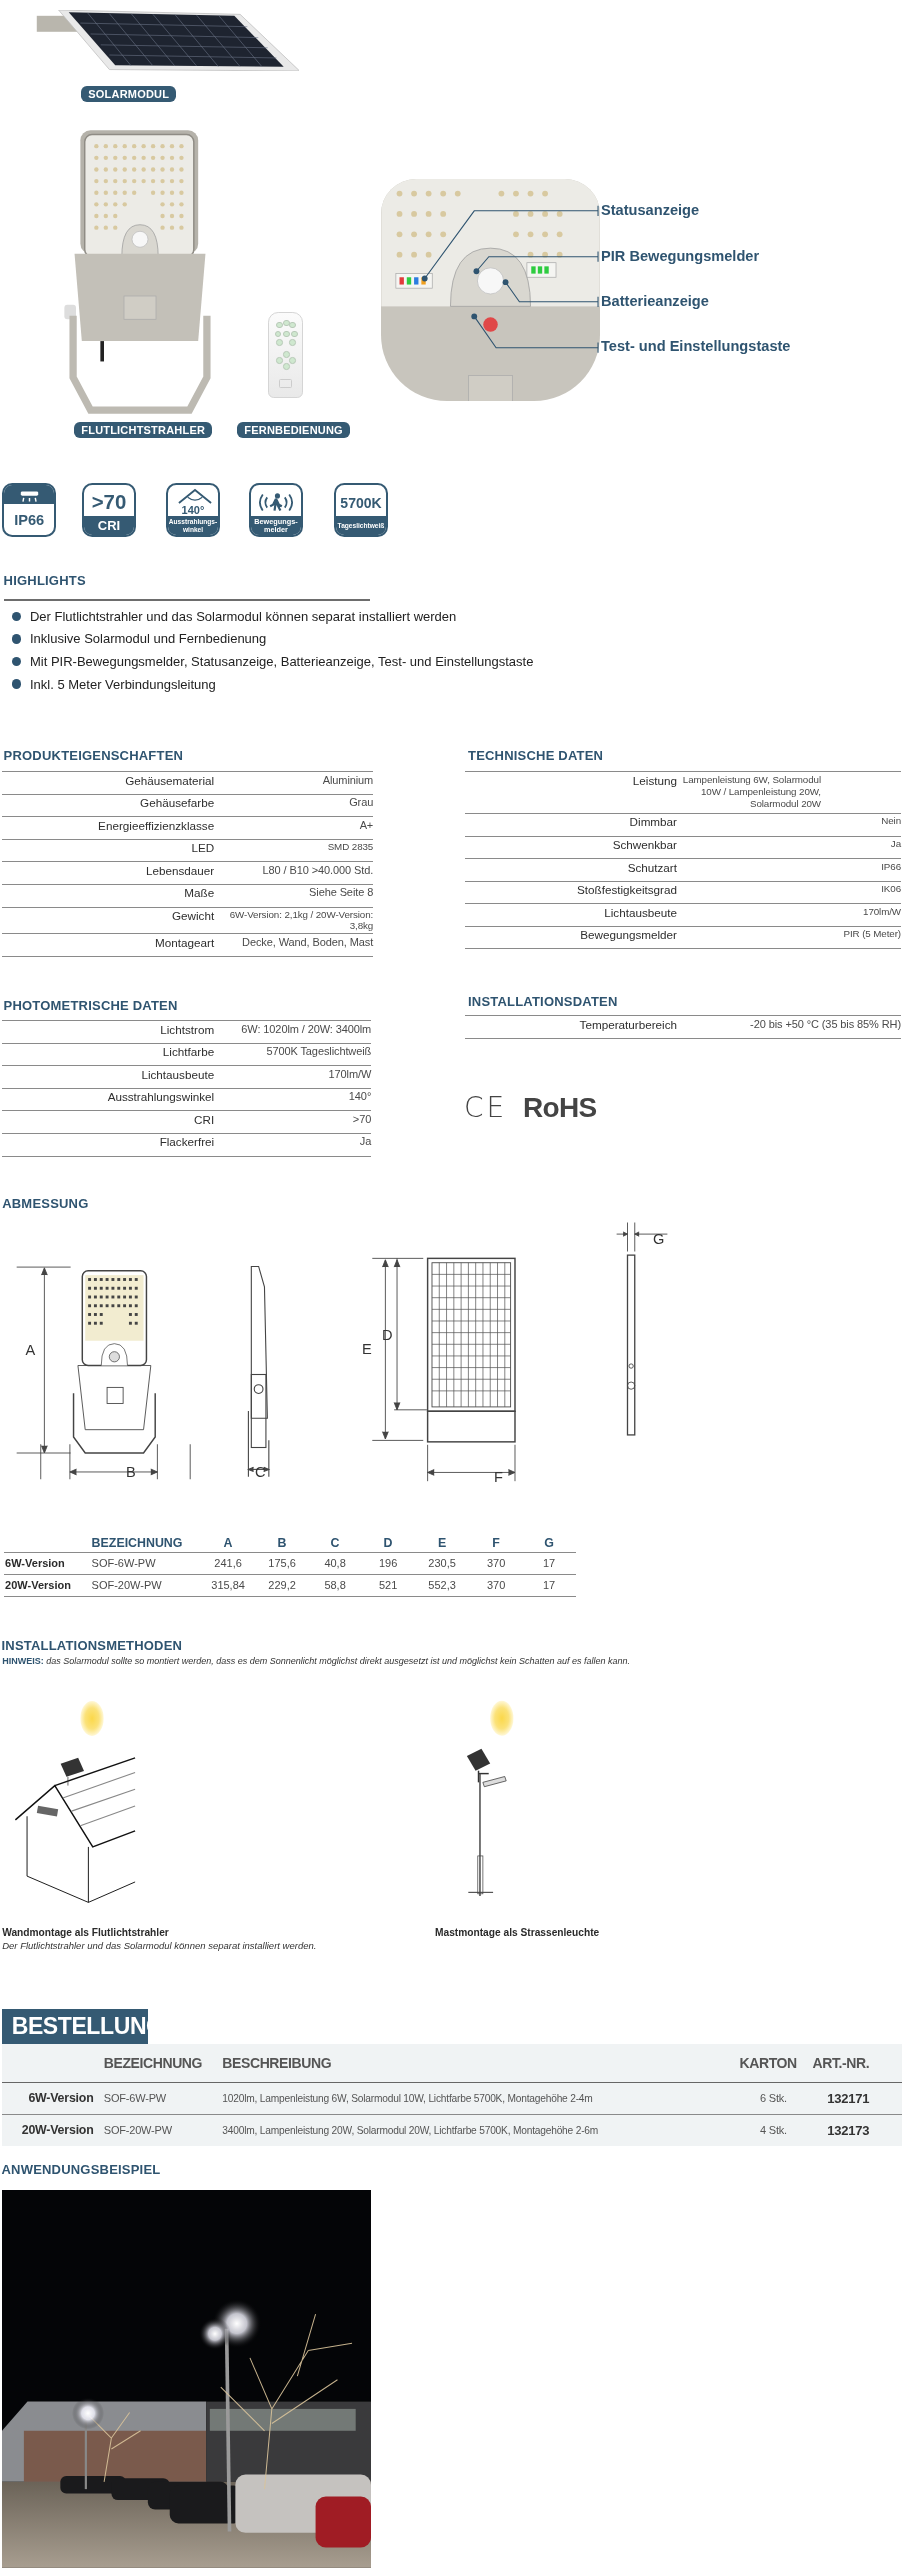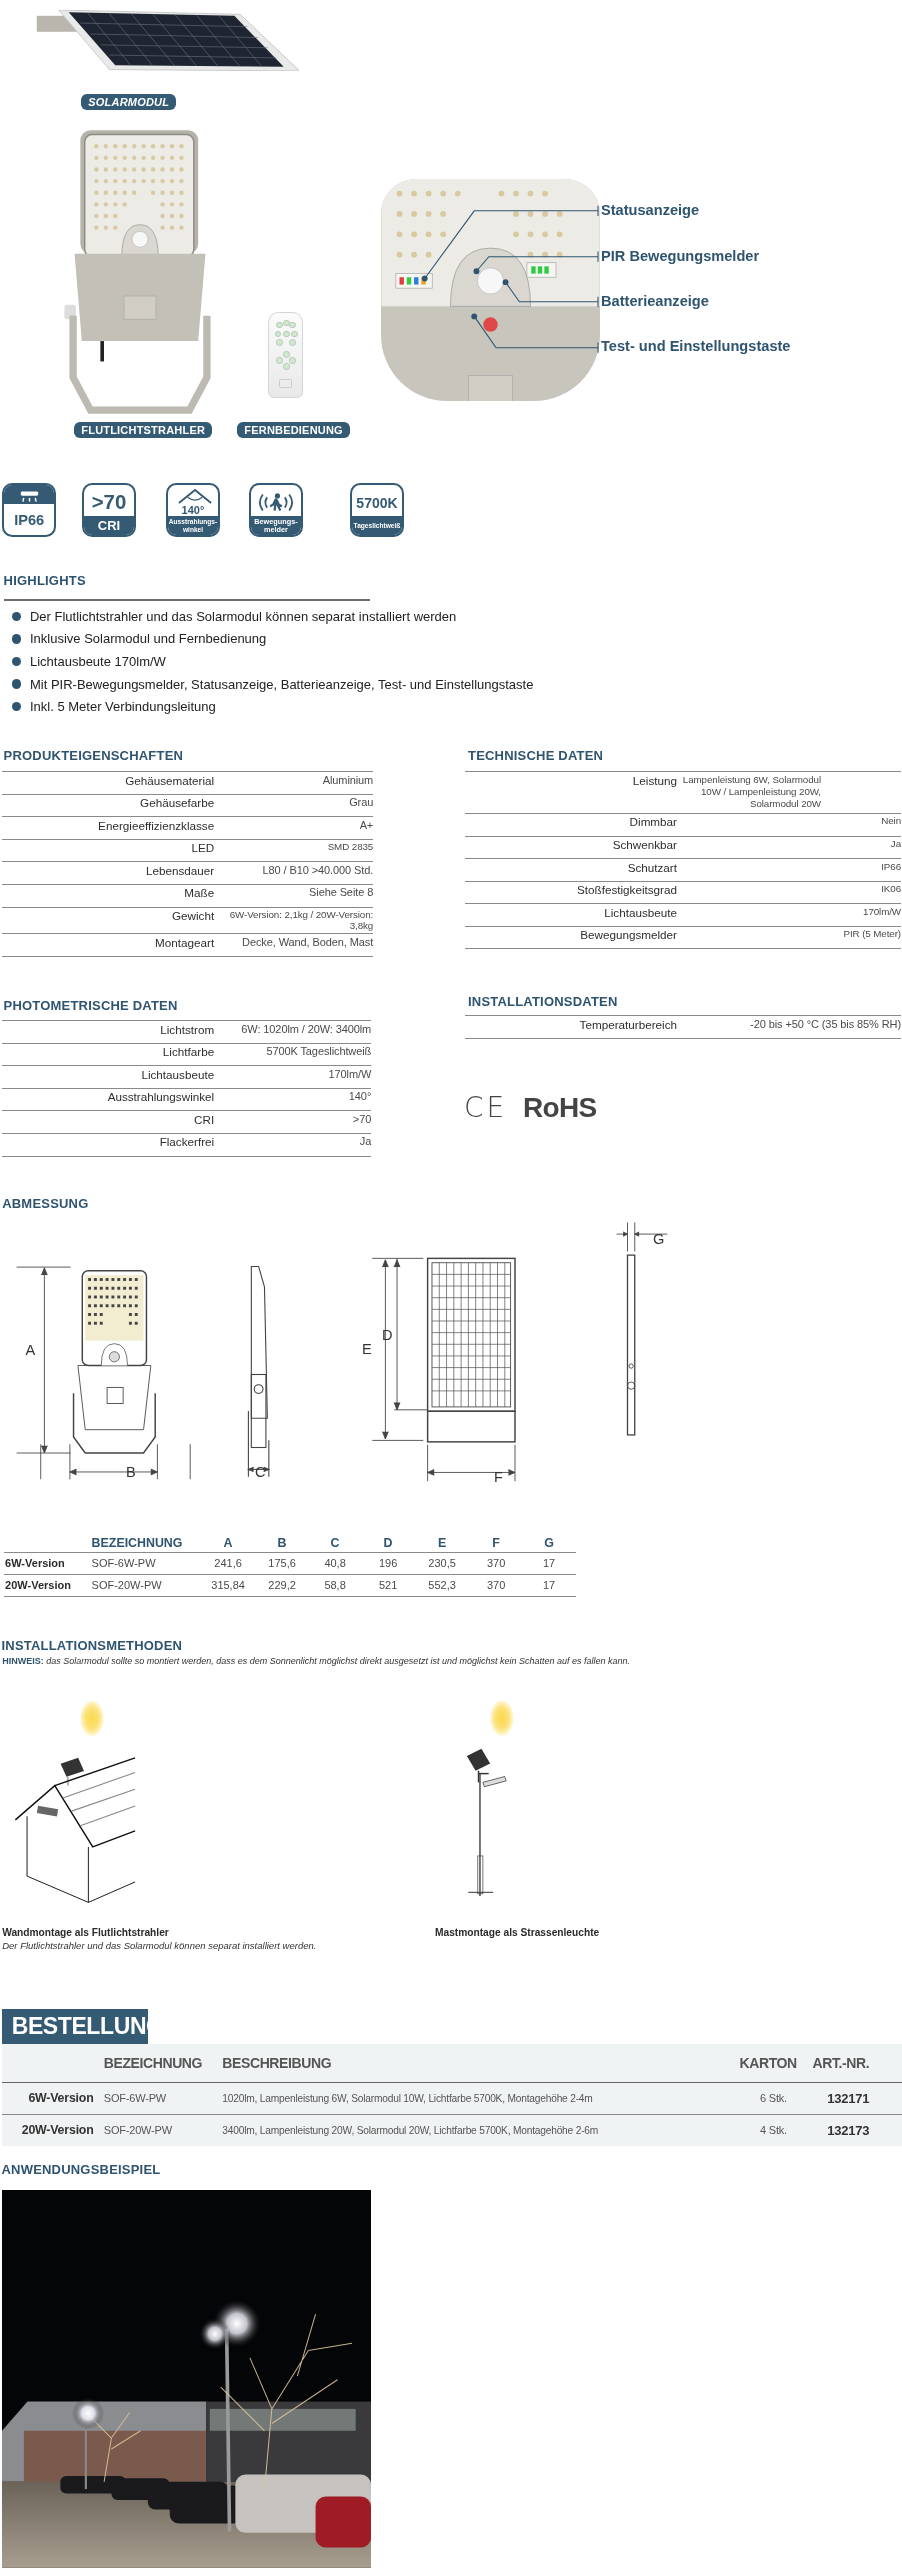--- a/index.html
+++ b/index.html
@@ -76,21 +76,21 @@
       <line x1="100" y1="62" x2="330" y2="66"></line>
     <line x1="70" y1="4" x2="130" y2="77"></line>
       <line x1="100" y1="5" x2="160" y2="77"></line>
     <line x1="130" y1="5" x2="190" y2="77"></line>
       <line x1="160" y1="6" x2="220" y2="77"></line>
     <line x1="190" y1="6" x2="250" y2="78"></line>
       <line x1="220" y1="7" x2="280" y2="78"></line>
     <line x1="250" y1="7" x2="310" y2="78"></line>
   </g>
 </svg>
-<div class="pill" style="left:81px; top:94px;font-style:italic;">SOLARMODUL</div>
+<div class="pill" style="left:81px; top:86px;">SOLARMODUL</div>
 
 <svg class="flood" viewBox="0 0 220 390">
   <rect x="28" y="0" width="162" height="170" rx="14" fill="#b5b2aa"></rect>
   <rect x="34" y="6" width="150" height="168" rx="10" fill="#ecebe6" stroke="#8f8c85" stroke-width="2"></rect>
   <g fill="#d8c9a0">
     <circle cx="50" cy="22" r="3"></circle>
       <circle cx="63" cy="22" r="3"></circle>
       <circle cx="76" cy="22" r="3"></circle>
       <circle cx="89" cy="22" r="3"></circle>
       <circle cx="102" cy="22" r="3"></circle>
@@ -295,39 +295,35 @@
           <path d="M18 10 Q13 17 18 24"></path>
           <path d="M48 6 Q56 17 48 28"></path>
           <path d="M42 10 Q47 17 42 24"></path>
         </g>
         <circle cx="32" cy="8" r="3.5" fill="#355a73"></circle>
         <path d="M30 12 L26 20 L22 22 M30 12 L34 20 L38 22 M30 14 L28 28 M31 18 L36 28" stroke="#355a73" stroke-width="3" fill="none"></path>
       </svg>
   </div>
   <div class="bot" style="font-size:7.3px;">Bewegungs-melder</div>
 </div>
-<div class="badge" style="left:350px;">
+<div class="badge" style="left:334px;">
   <div class="top" style="font-size:14px;">5700K</div>
   <div class="bot" style="font-size:6.6px;">Tageslichtweiß</div>
 </div>
 
 <div class="section-title" style="left:3.6px; top:573px;">HIGHLIGHTS</div>
 <div class="hl-rule"></div>
 <ul class="hl-list">
   <li>
       <span class="dot"></span>
       <span>Der Flutlichtstrahler und das Solarmodul können separat installiert werden</span>
     </li>
   <li>
       <span class="dot"></span>
       <span>Inklusive Solarmodul und Fernbedienung</span>
-    </li>
-  <li>
-      <span class="dot"></span>
-      <span>Lichtausbeute 170lm/W</span>
     </li>
   <li>
       <span class="dot"></span>
       <span>Mit PIR-Bewegungsmelder, Statusanzeige, Batterieanzeige, Test- und Einstellungstaste</span>
     </li>
   <li>
       <span class="dot"></span>
       <span>Inkl. 5 Meter Verbindungsleitung</span>
     </li>
 </ul>

